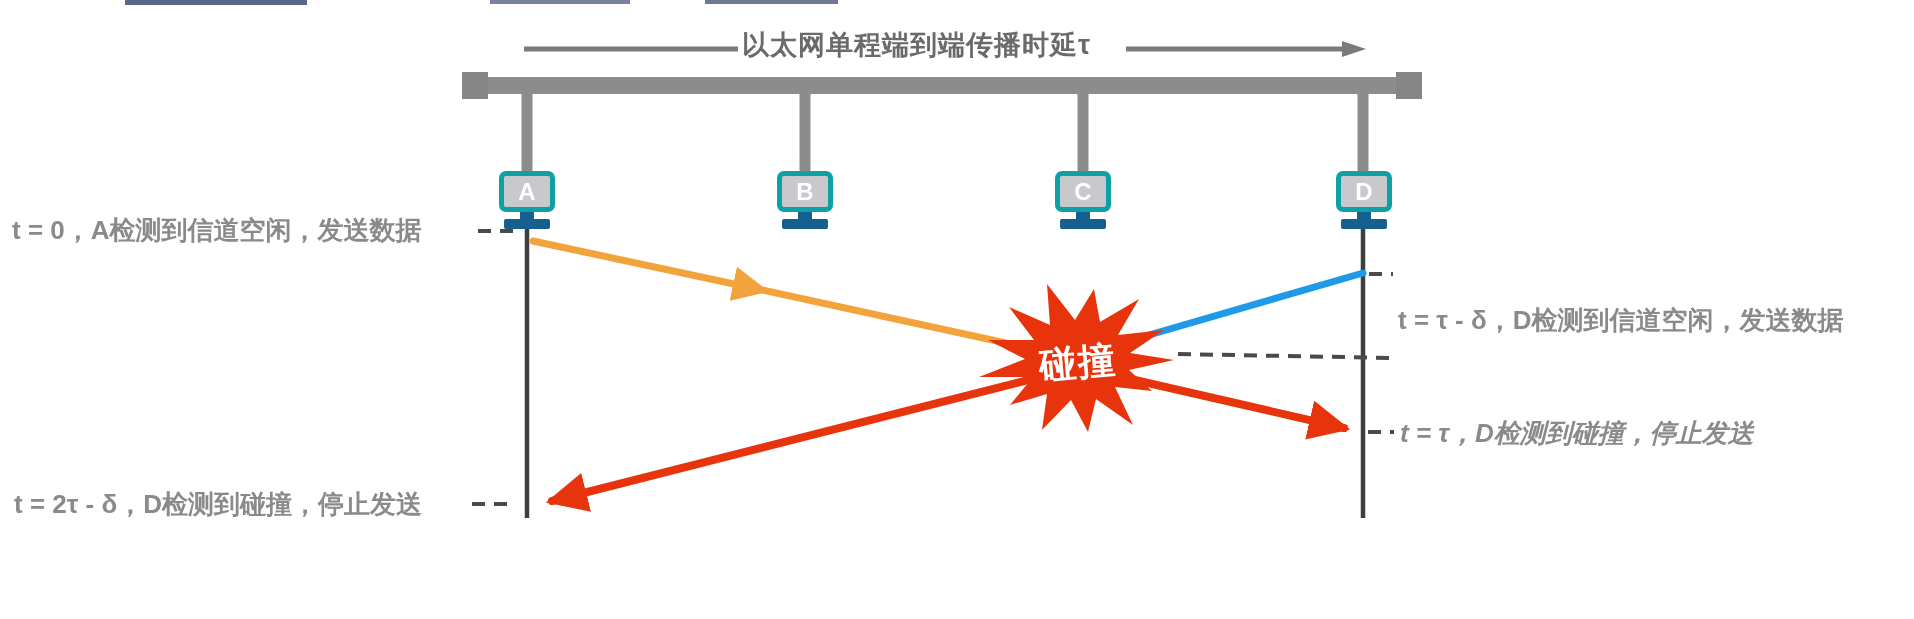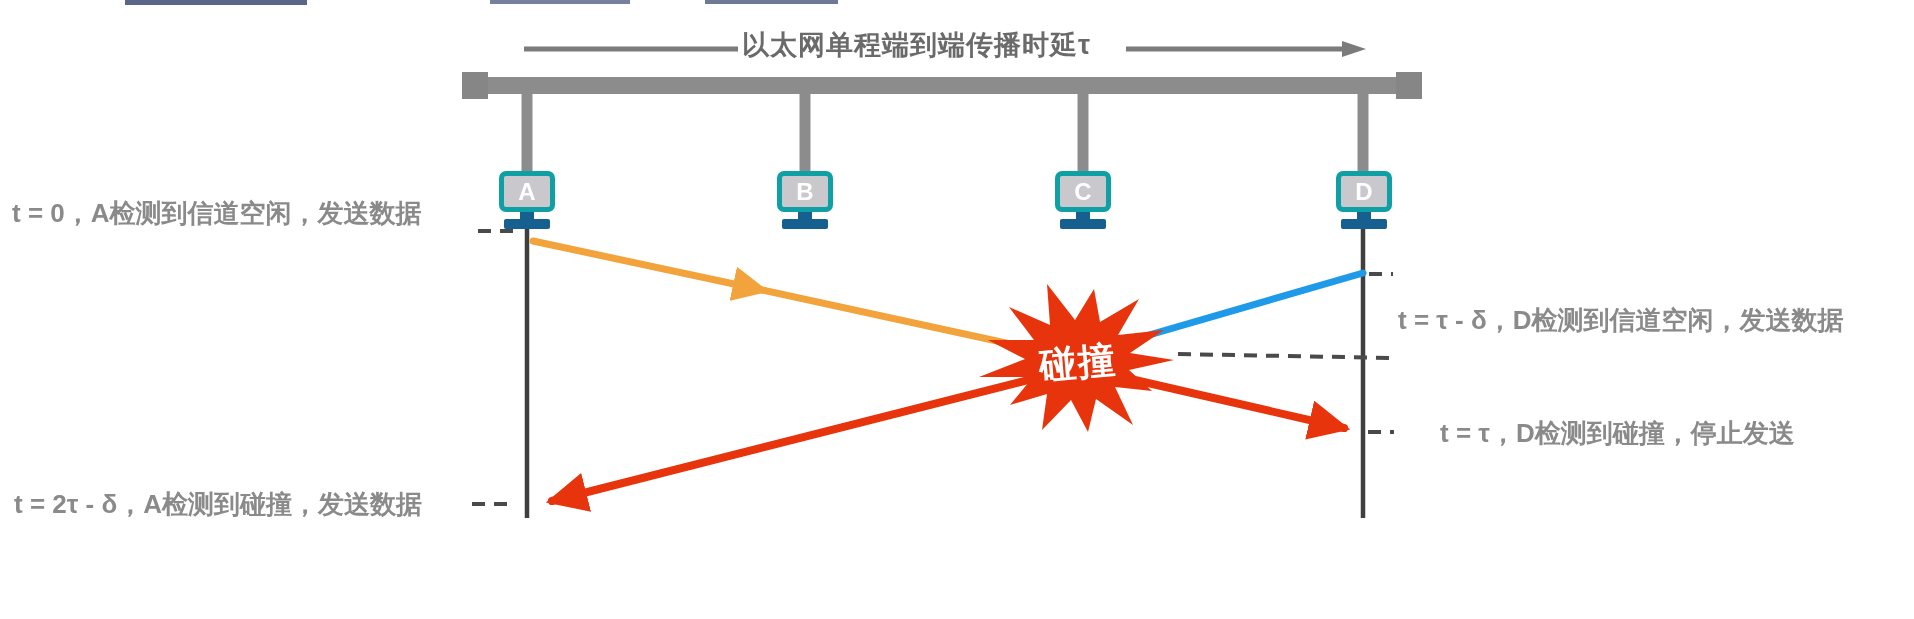--- a/index.html
+++ b/index.html
@@ -119,23 +119,23 @@
   </div>
   <div class="stand-neck" style="left:1076px;"></div>
   <div class="stand-base" style="left:1060px;"></div>
 
   <div class="host" style="left:1336px;">
     <span class="host-label">D</span>
   </div>
   <div class="stand-neck" style="left:1357px;"></div>
   <div class="stand-base" style="left:1341px;"></div>
 
-  <div class="note" style="left:12px; top:198px;">t = 0，A检测到信道空闲，发送数据</div>
-  <div class="note" style="left:14px; top:489px;">t = 2τ - δ，A检测到碰撞，发送数据</div>
+  <div class="note" style="left:12px; top:215px;">t = 0，A检测到信道空闲，发送数据</div>
+  <div class="note" style="left:14px; top:489px;">t = 2τ - δ，D检测到碰撞，停止发送</div>
   <div class="note" style="left:1398px; top:260px;margin-top:45px;">t = τ - δ，D检测到信道空闲，发送数据</div>
-  <div class="note" style="left:1440px; top:418px;">t = τ，D检测到碰撞，停止发送</div>
+  <div class="note" style="left:1400px; top:418px;font-style:italic;">t = τ，D检测到碰撞，停止发送</div>
 
   <div class="star-label">碰撞</div>
 
   <div class="t-label" style="left:483px;">t</div>
   <div class="t-label" style="left:1377px;">t</div>
 
 </div>
 
 </body></html>

